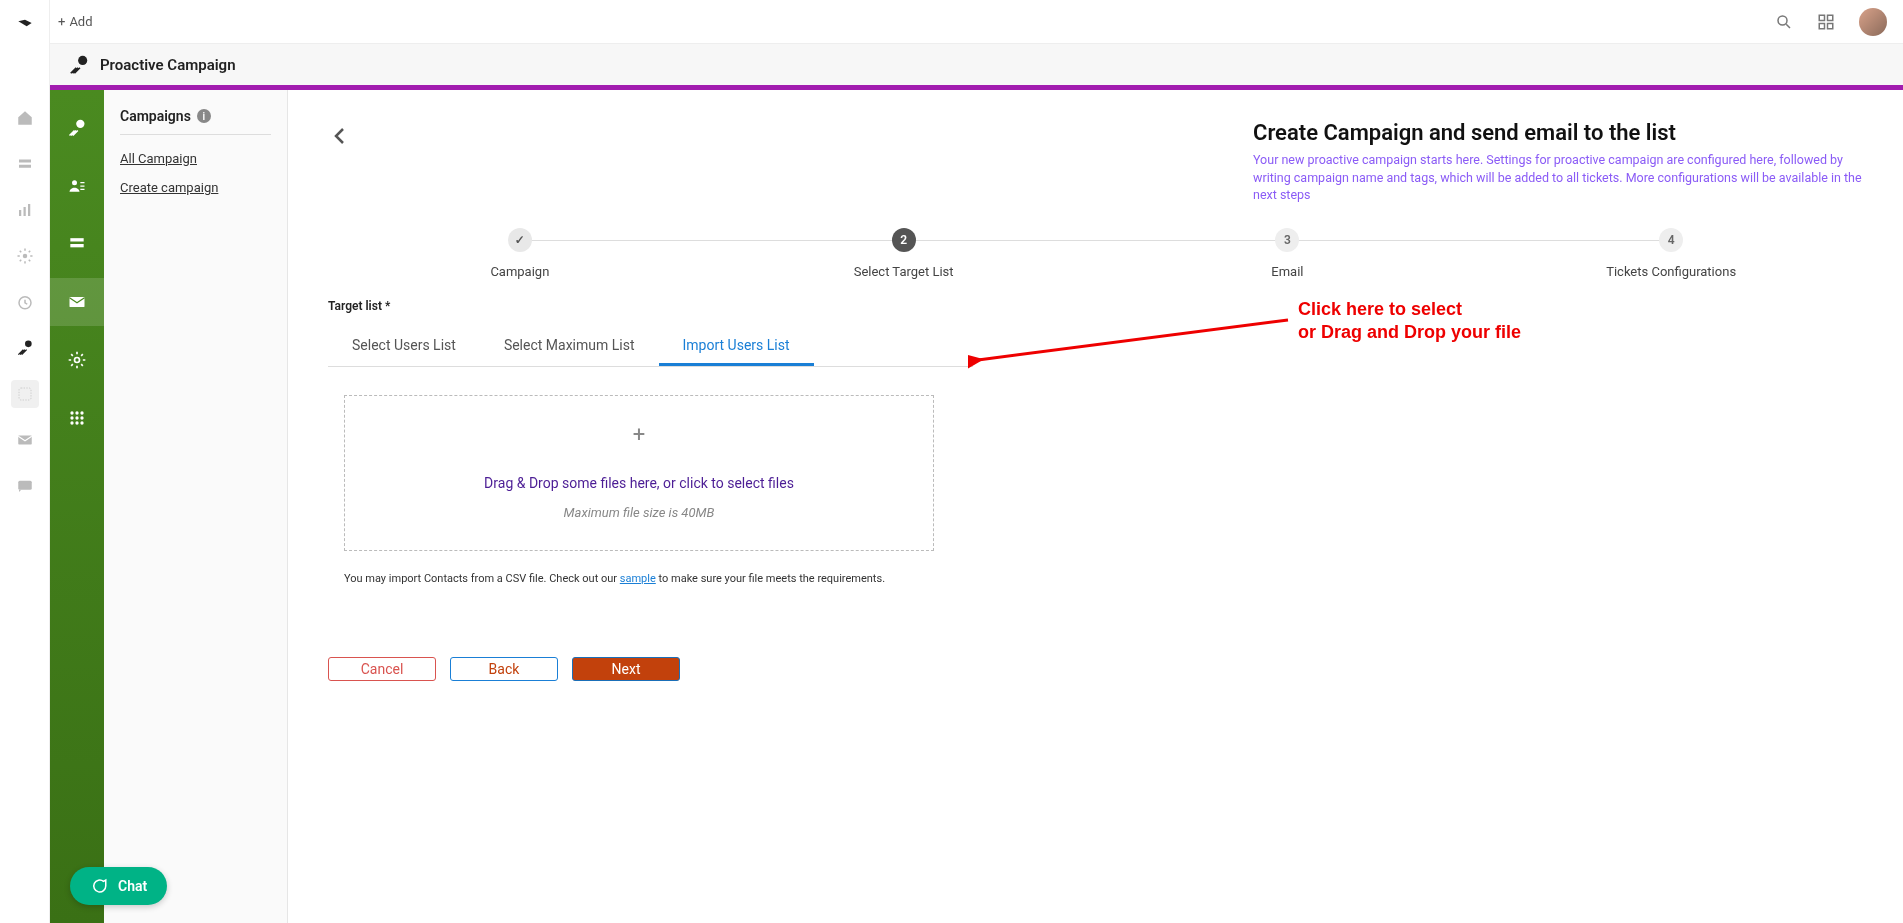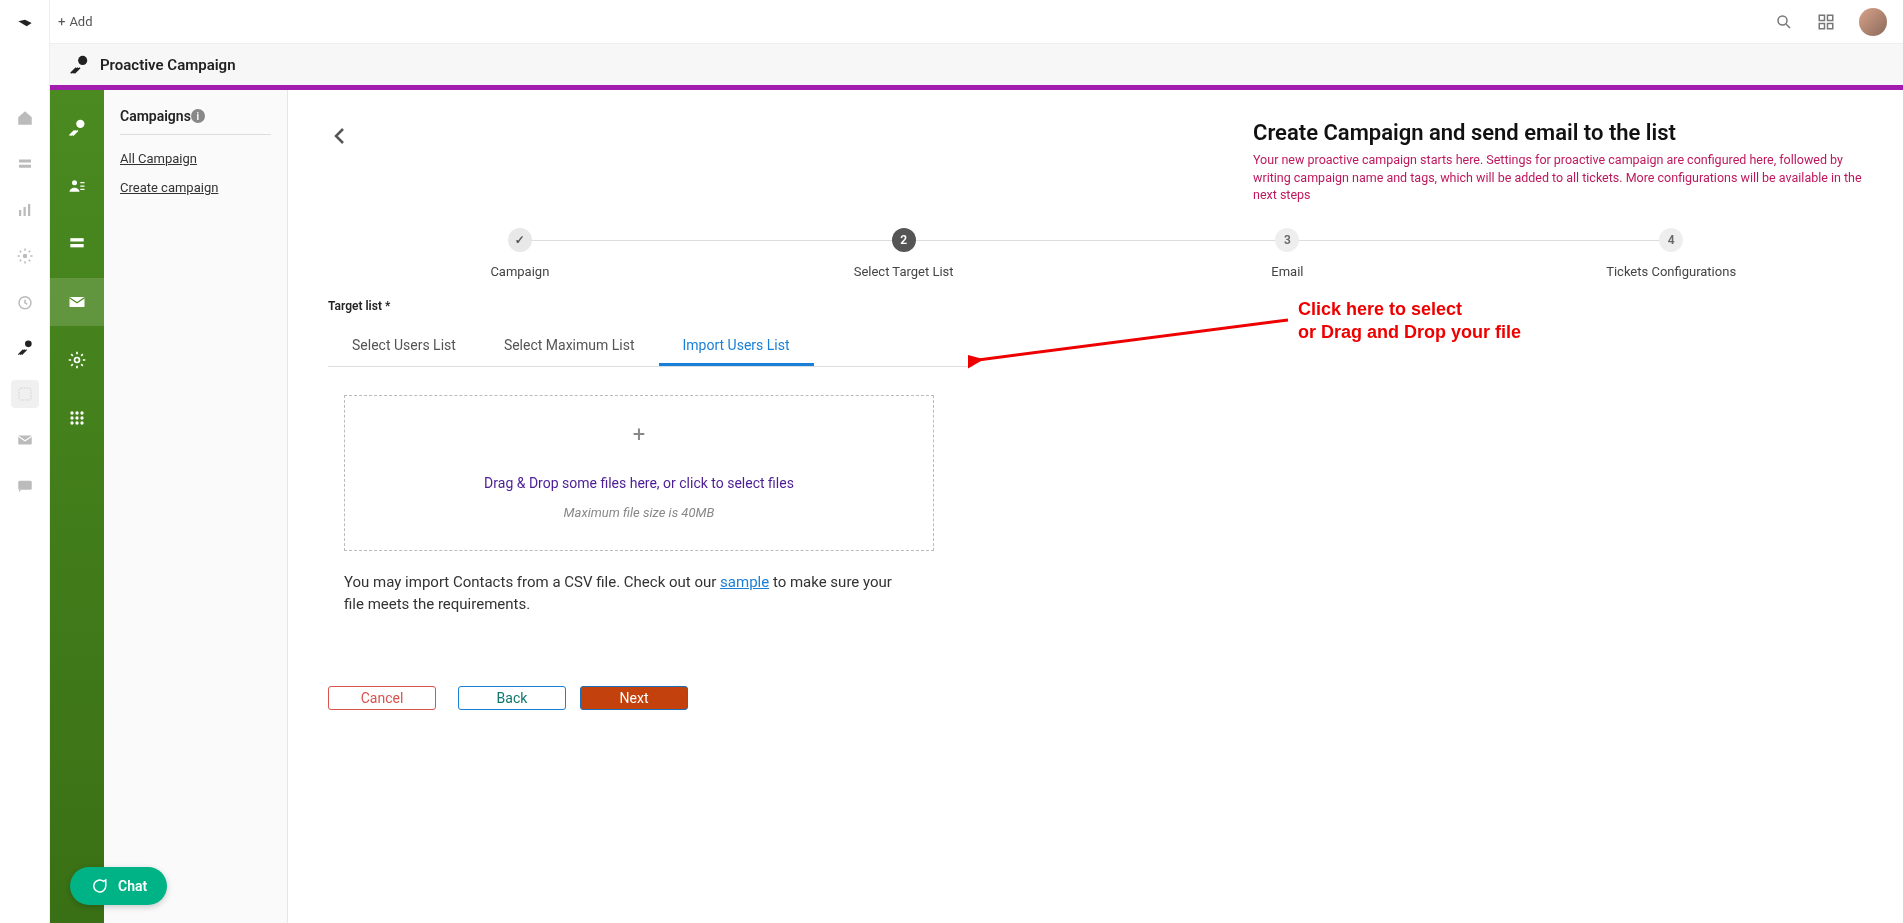--- a/index.html
+++ b/index.html
@@ -31,31 +31,31 @@
 .rail-item.muted { background:#f0f0f0; color:#888; }
 
 
 .greenbar { width: 54px; background: #3a7a1a; background: linear-gradient(#4a8a20,#3a7015); display:flex; flex-direction:column; align-items:center; padding-top: 14px; gap: 10px; margin-left:50px; }
 .green-item { width: 54px; height: 48px; display:flex; align-items:center; justify-content:center; color:#fff; cursor:pointer; position:relative; }
 .green-item.active { background: rgba(255,255,255,0.15); }
 .green-item svg { width:20px; height:20px; }
 
 
 .navpanel { width: 184px; background: #fafafa; border-right: 1px solid #e6e6e6; padding: 18px 16px; }
-.navpanel-title { font-weight:600; font-size:14px; color:#222; display:flex; align-items:center; margin-bottom: 10px; }
+.navpanel-title { font-weight:600; font-size:14px; color:#222; display:flex; align-items:center; gap:6px; margin-bottom: 10px; }
 .info-dot { width:14px; height:14px; border-radius:50%; background:#888; color:#fff; font-size:10px; display:inline-flex; align-items:center; justify-content:center; }
 .navpanel hr { border:none; border-top:1px solid #ddd; margin: 10px 0 16px; }
 .navpanel a { display:block; color:#333; text-decoration: underline; font-size:13px; margin-bottom: 14px; cursor:pointer; }
 
 
 .main { flex:1; overflow:auto; padding: 30px 40px; position:relative; }
 .page-head { display:flex; gap: 18px; align-items:flex-start; margin-bottom: 24px; justify-content: space-between; }
 .back-arrow { width:24px; height:24px; color:#555; cursor:pointer; margin-top:4px; }
 .page-title { font-size: 22px; font-weight:600; color:#111; }
-.page-sub { font-size: 12.5px; color:#be185d; max-width: 610px; margin-top:6px; line-height:1.4; }
+.page-sub { font-size: 12.5px; color:#8b5cf6; max-width: 610px; margin-top:6px; line-height:1.4; }
 
 
 .stepper { display:flex; align-items:flex-start; margin: 12px 0 20px; }
 .step { flex:1; display:flex; flex-direction:column; align-items:center; position:relative; }
 .step-circle { width:24px; height:24px; border-radius:50%; background:#eee; color:#666; display:flex; align-items:center; justify-content:center; font-size:12px; font-weight:600; z-index:1; }
 .step.done .step-circle { background:#e8e8e8; color:#555; }
 .step.active .step-circle { background:#555; color:#fff; }
 .step-label { font-size:13px; color:#444; margin-top:12px; }
 .step-line { position:absolute; top:12px; left:50%; right:-50%; height:1px; background:#ddd; }
 .step:last-child .step-line { display:none; }
@@ -66,28 +66,28 @@
 .tabs { display:flex; border-bottom:1px solid #ddd; margin-bottom: 28px; max-width: 645px; }
 .tab { padding: 10px 24px; font-size:14px; color:#555; cursor:pointer; border-bottom: 3px solid transparent; }
 .tab.active { color:#1a7fd6; border-bottom-color:#1a7fd6; }
 
 
 .dropzone { border: 1.5px dashed #bbb; max-width: 590px; padding: 26px 20px 30px; text-align:center; cursor:pointer; margin-left: 16px; }
 .drop-plus { font-size: 22px; color:#888; margin-bottom: 28px; }
 .drop-main { color:#4c1d95; font-size:14px; margin-bottom: 14px; }
 .drop-sub { color:#888; font-style:italic; font-size:13px; }
 
-.import-note { font-size:15px; color:#333; margin-top: 20px; max-width:560px; line-height:1.5; margin-left:16px; }
+.import-note { font-size:11px; color:#333; margin-top: 20px; max-width:560px; line-height:1.5; margin-left:16px; }
 .import-note a { color:#1a7fd6; text-decoration: underline; cursor:pointer; }
 
 
 .btn-row { display:flex; gap:14px; margin-top: 70px; }
 .btn { width: 108px; height: 24px; border-radius:3px; font-size:14px; cursor:pointer; border:1px solid; background:#fff; display:flex; align-items:center; justify-content:center; }
 .btn-cancel { border-color:#d9534f; color:#d9534f; }
-.btn-back { border-color:#1a7fd6; color:#0f766e;margin-left:8px; }
+.btn-back { border-color:#1a7fd6; color:#c2410c; }
 .btn-next { background:#c2410c; border-color:#1a6fb8; color:#fff; }
 
 
 .annotation { position:absolute; left: 680px; top: 208px; pointer-events:none; }
 .anno-text { color:#e00; font-weight:700; font-size:18px; line-height:1.25; font-family: Arial, sans-serif; position:absolute; left:330px; top:0; white-space:nowrap; }
 .anno-svg { position:absolute; left:0; top:14px; }
 
 
 .chat-pill { position: fixed; left: 70px; bottom: 18px; background:#00b386; color:#fff; border-radius: 22px; padding: 10px 20px; display:flex; align-items:center; gap:10px; cursor:pointer; font-weight:600; box-shadow:0 2px 6px rgba(0,0,0,0.2); }
 .chat-pill svg { width:18px; height:18px; }

